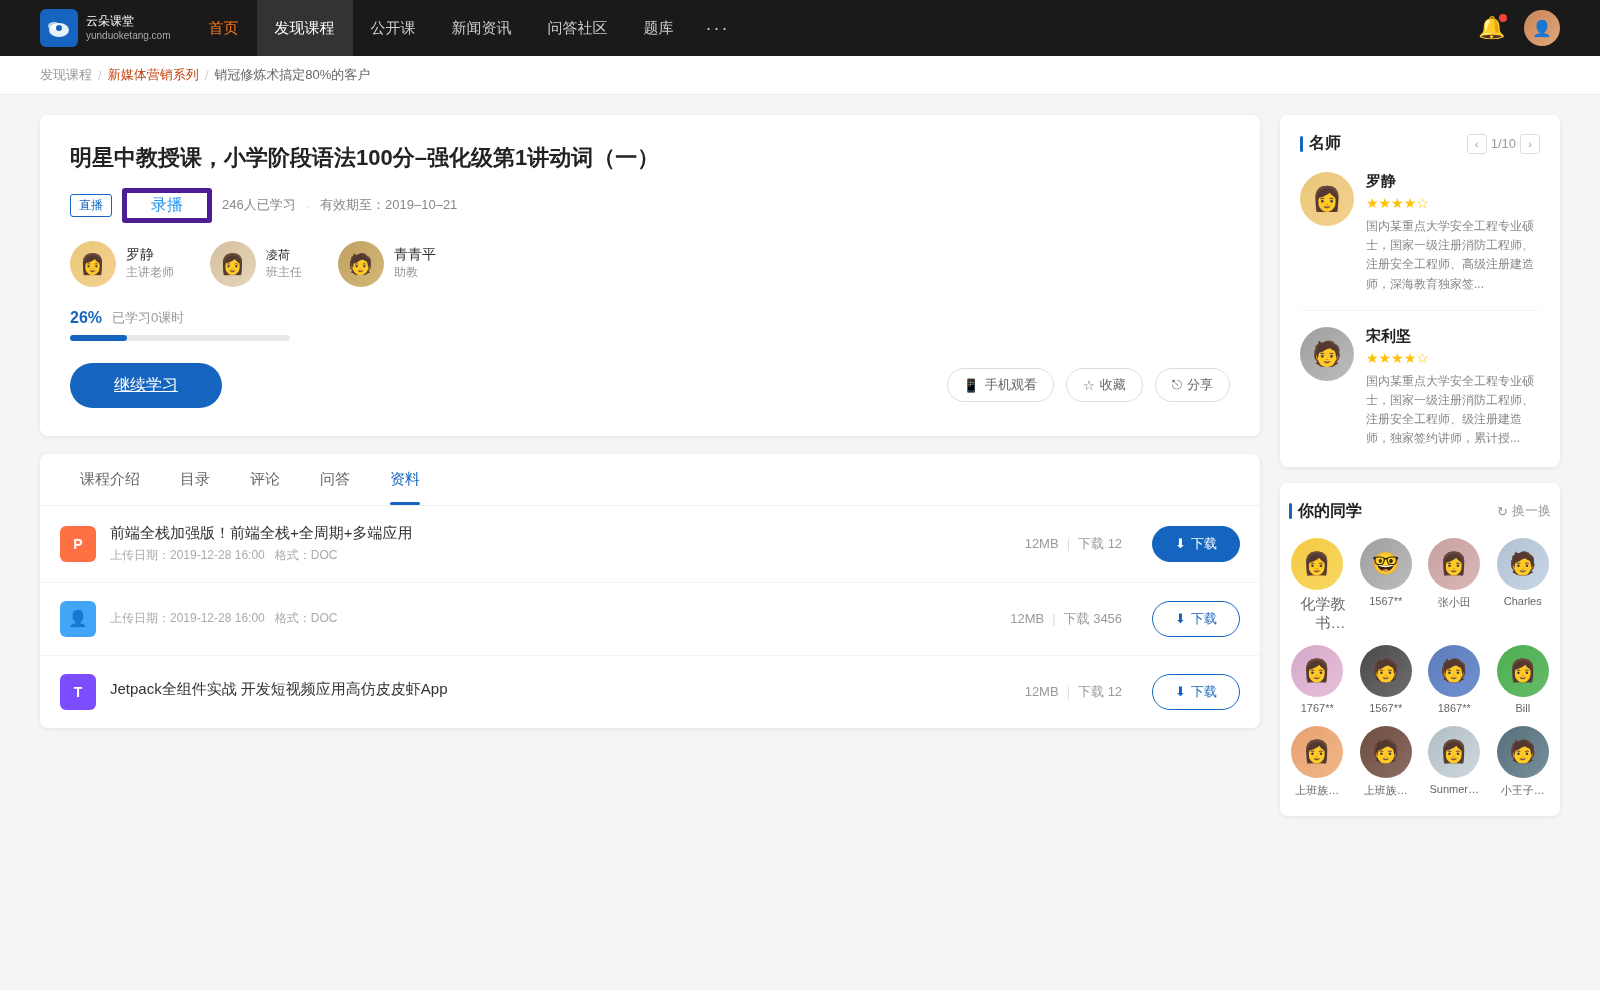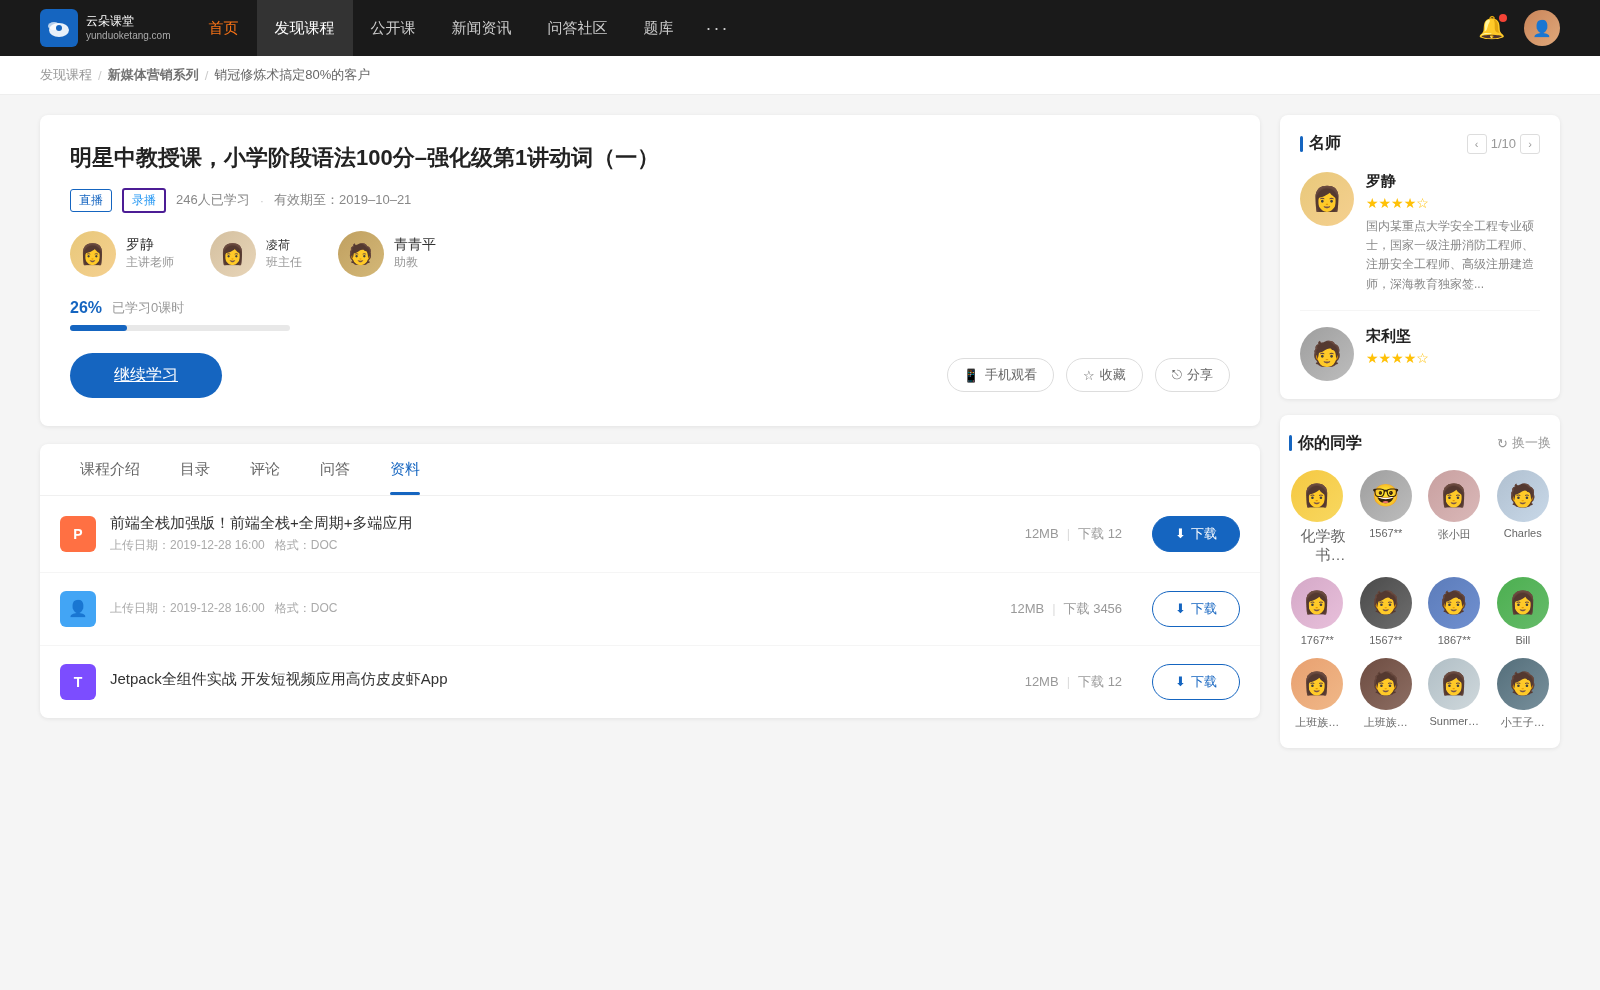--- a/index.html
+++ b/index.html
@@ -38,34 +38,34 @@
       🔔
       <div style="position:absolute;top:-1px;right:-1px;width:8px;height:8px;background:#f44336;border-radius:50%;"></div>
     </div>
     <div style="width:36px;height:36px;border-radius:50%;background:linear-gradient(135deg,#c9855a,#e0a87a);cursor:pointer;display:flex;align-items:center;justify-content:center;color:#fff;font-size:16px;">👤</div>
   </div>
 </nav>
 
 <div style="background:#fff;border-bottom:1px solid #eee;padding:10px 40px;font-size:13px;color:#999;display:flex;align-items:center;gap:6px;">
   <a style="color:#999;text-decoration:none;cursor:pointer;">发现课程</a>
   <span style="color:#ccc;">/</span>
-  <a style="color:#737373;text-decoration:none;cursor:pointer;font-weight:bold;">新媒体营销系列</a>
+  <a style="color:#c2410c;text-decoration:none;cursor:pointer;">新媒体营销系列</a>
   <span style="color:#ccc;">/</span>
   <span style="color:#666;">销冠修炼术搞定80%的客户</span>
 </div>
 
 <div style="padding:20px 40px;display:flex;gap:20px;max-width:1600px;margin:0 auto;">
 
   <div style="flex:1;min-width:0;">
 
     <div style="background:#fff;border-radius:8px;padding:28px 30px;margin-bottom:18px;box-shadow:0 1px 4px rgba(0,0,0,0.08);">
       <h1 style="font-size:22px;font-weight:700;color:#222;margin-bottom:14px;line-height:1.4;">明星中教授课，小学阶段语法100分–强化级第1讲动词（一）</h1>
       <div style="display:flex;align-items:center;gap:10px;margin-bottom:18px;color:#888;font-size:13px;">
         <span style="padding:2px 8px;border-radius:3px;font-size:12px;border:1px solid #1565c0;color:#1565c0;">直播</span>
-        <span style="padding:2px 8px;border-radius:3px;font-size:12px;border:2px solid #4c1d95;color:#2196f3;">录播</span>
+        <span style="padding:2px 24px;border-radius:3px;font-size:16px;border:5px solid #4c1d95;color:#2196f3;">录播</span>
         <span>246人已学习</span>
         <span style="color:#ccc;">·</span>
         <span>有效期至：2019–10–21</span>
       </div>
 
       <div style="display:flex;align-items:center;gap:36px;margin-bottom:22px;">
         <div style="display:flex;align-items:center;gap:10px;cursor:pointer;">
           <div style="width:46px;height:46px;border-radius:50%;background:linear-gradient(135deg,#e8c87a,#f5d090);display:flex;align-items:center;justify-content:center;font-size:20px;overflow:hidden;">👩</div>
           <div>
             <div style="font-size:14px;font-weight:500;color:#333;">罗静</div>
@@ -204,20 +204,21 @@
           <div style="color:#ffc107;font-size:14px;margin-bottom:6px;">★★★★☆</div>
           <div style="font-size:12px;color:#888;line-height:1.6;">国内某重点大学安全工程专业硕士，国家一级注册消防工程师、注册安全工程师、高级注册建造师，深海教育独家签...</div>
         </div>
       </div>
 
       <div style="display:flex;gap:12px;cursor:pointer;">
         <div style="width:54px;height:54px;border-radius:50%;background:linear-gradient(135deg,#9e9e9e,#bdbdbd);display:flex;align-items:center;justify-content:center;font-size:24px;flex-shrink:0;">🧑</div>
         <div>
           <div style="font-size:15px;font-weight:600;color:#222;margin-bottom:4px;">宋利坚</div>
           <div style="color:#ffc107;font-size:14px;margin-bottom:6px;">★★★★☆</div>
+          <div style="font-size:12px;color:#888;line-height:1.6;">国内某重点大学安全工程专业硕士，国家一级注册消防工程师、注册安全工程师、级注册建造师，独家签约讲师，累计授...</div>
         </div>
       </div>
     </div>
 
     <div style="background:#fff;border-radius:8px;padding:18px 9px;box-shadow:0 1px 4px rgba(0,0,0,0.08);">
       <div style="display:flex;align-items:center;justify-content:space-between;margin-bottom:16px;">
         <div style="font-size:16px;font-weight:600;color:#222;display:flex;align-items:center;gap:6px;">
           <span style="width:3px;height:16px;background:#1565c0;border-radius:2px;display:inline-block;"></span>
           <span>你的同学</span>
         </div>

